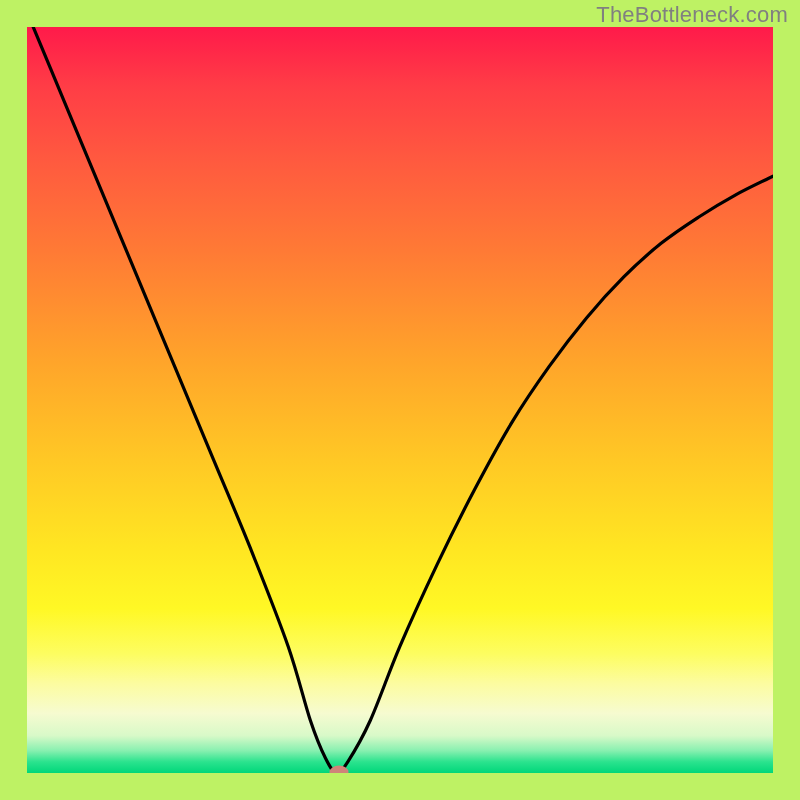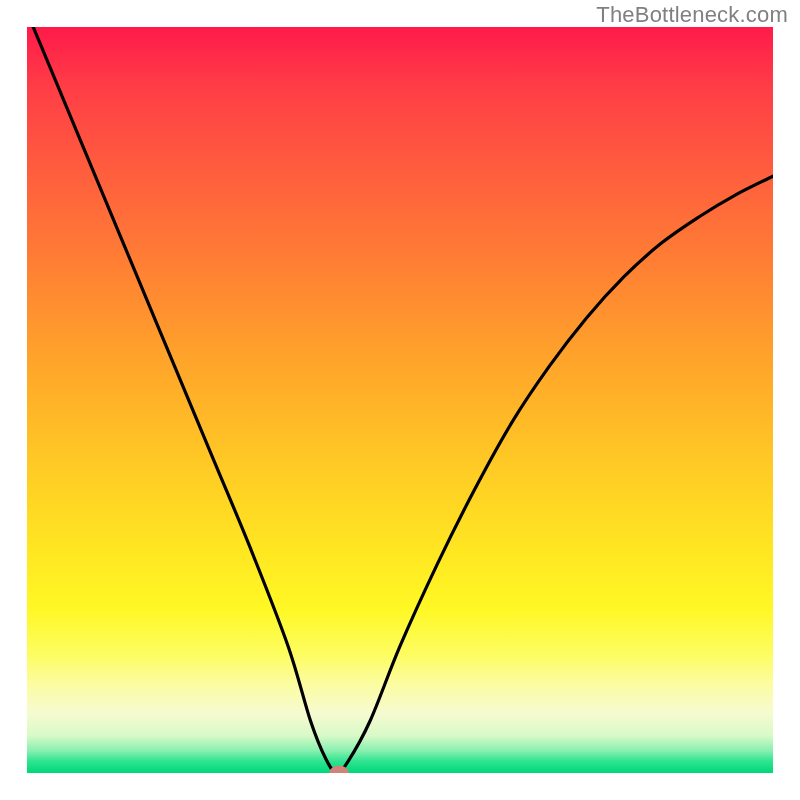--- a/index.html
+++ b/index.html
@@ -8,21 +8,21 @@
     width: 800px;
     height: 800px;
     overflow: hidden;
     background: #000;
     font-family: Arial, Helvetica, sans-serif;
   }
   .frame {
     position: relative;
     width: 800px;
     height: 800px;
-    background: #ffffff;
+    background: #bef264;
   }
   .attribution {
     position: absolute;
     top: 2px;
     right: 12px;
     color: #808080;
     font-size: 22px;
     font-weight: 400;
     letter-spacing: 0.2px;
     z-index: 5;

